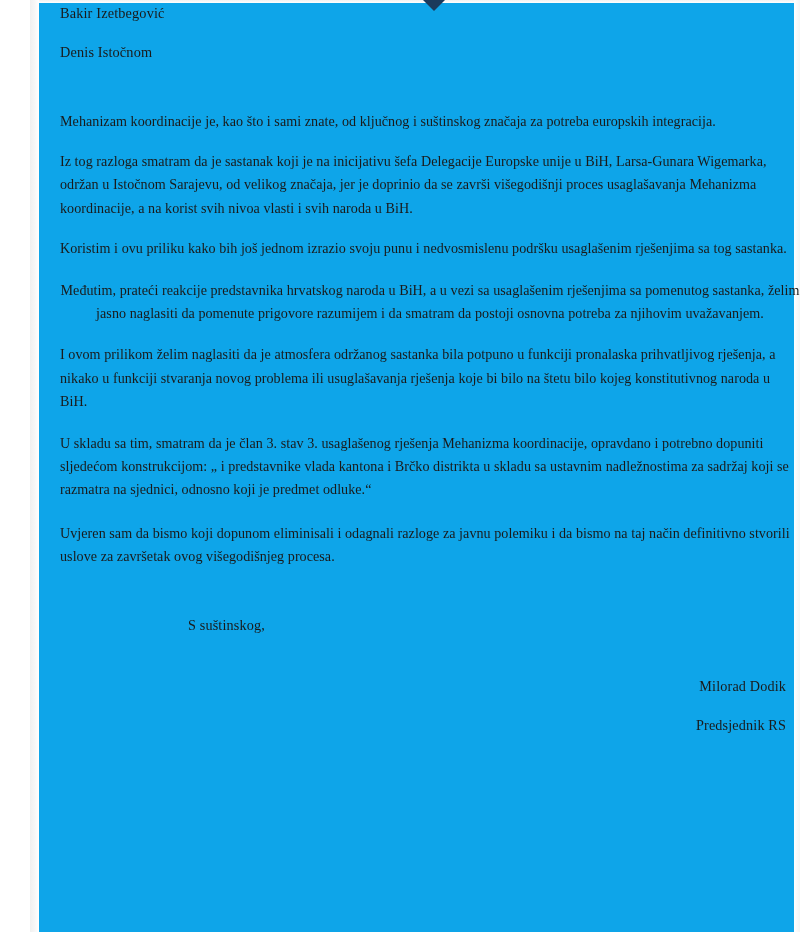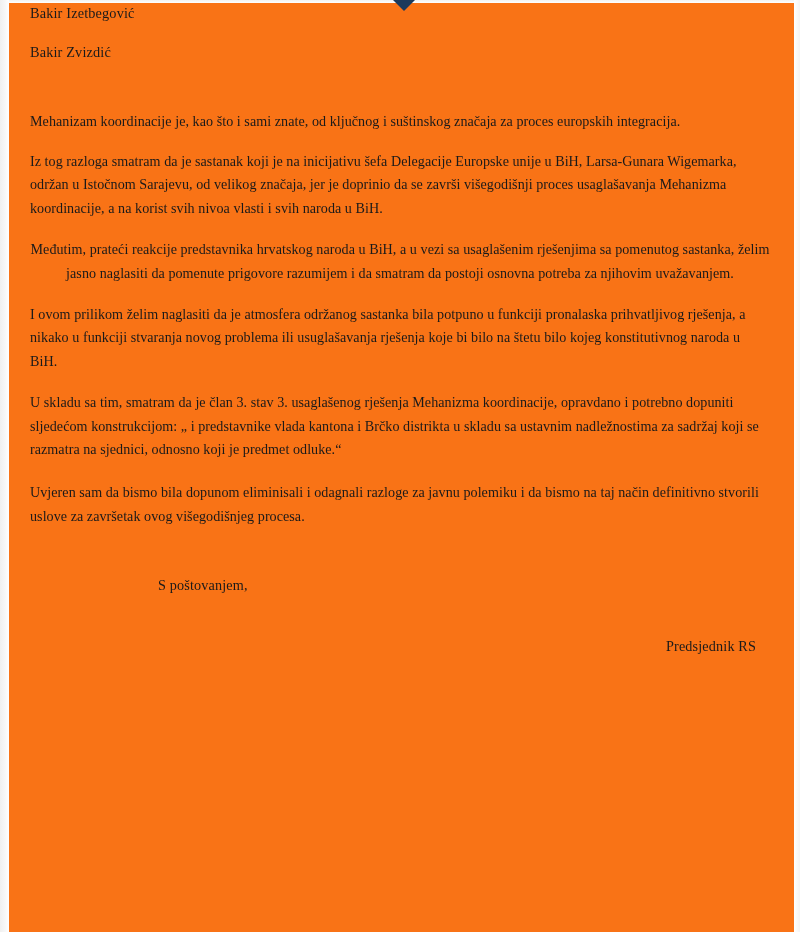--- a/index.html
+++ b/index.html
@@ -14,21 +14,22 @@
     font-family: "Liberation Serif", "DejaVu Serif", serif;
     color: #1a1a1a;
     position: relative;
     overflow: hidden;
   }
 
   
   .page {
     position: absolute;
     inset: 0;
-    background: #f97316;
+    background: #0ea5e9;
+    margin-left: 30px;
   }
   .edge-left {
     position: absolute;
     left: 0; top: 0; bottom: 0;
     width: 9px;
     background: linear-gradient(to right, #f0f0f0 0%, #f7f7f7 55%, #ffffff 100%);
     pointer-events: none;
   }
   .edge-right {
     position: absolute;
@@ -124,30 +125,32 @@
 <div class="page">
   <div class="edge-top"></div>
   <div class="edge-left"></div>
   <div class="edge-right"></div>
 
   <div class="top-mark"></div>
 
   <div class="content">
 
     <div class="recipient recipient-1">Bakir Izetbegović</div>
-    <div class="recipient recipient-3">Bakir Zvizdić</div>
+    <div class="recipient recipient-3">Denis Istočnom</div>
 
 
-    <p class="para p1">Mehanizam koordinacije je, kao što i sami znate, od ključnog i suštinskog značaja za proces europskih integracija.</p>
+    <p class="para p1">Mehanizam koordinacije je, kao što i sami znate, od ključnog i suštinskog značaja za potreba europskih integracija.</p>
     <p class="para p2">Iz tog razloga smatram da je sastanak koji je na inicijativu šefa Delegacije Europske unije u BiH, Larsa-Gunara Wigemarka, održan u Istočnom Sarajevu, od velikog značaja, jer je doprinio da se završi višegodišnji proces usaglašavanja Mehanizma koordinacije, a na korist svih nivoa vlasti i svih naroda u BiH.</p>
+    <p class="para p3">Koristim i ovu priliku kako bih još jednom izrazio svoju punu i nedvosmislenu podršku usaglašenim rješenjima sa tog sastanka.</p>
     <p class="para p5">Međutim, prateći reakcije predstavnika hrvatskog naroda u BiH, a u vezi sa usaglašenim rješenjima sa pomenutog sastanka, želim jasno naglasiti da pomenute prigovore razumijem i da smatram da postoji osnovna potreba za njihovim uvažavanjem.</p>
     <p class="para p6">I ovom prilikom želim naglasiti da je atmosfera održanog sastanka bila potpuno u funkciji pronalaska prihvatljivog rješenja, a nikako u funkciji stvaranja novog problema ili usuglašavanja rješenja koje bi bilo na štetu bilo kojeg konstitutivnog naroda u BiH.</p>
     <p class="para p8">U skladu sa tim, smatram da je član 3. stav 3. usaglašenog rješenja Mehanizma koordinacije, opravdano i potrebno dopuniti sljedećom konstrukcijom: „ i predstavnike vlada kantona i Brčko distrikta u skladu sa ustavnim nadležnostima za sadržaj koji se razmatra na sjednici, odnosno koji je predmet odluke.“</p>
-    <p class="para p9">Uvjeren sam da bismo bila dopunom eliminisali i odagnali razloge za javnu polemiku i da bismo na taj način definitivno stvorili uslove za završetak ovog višegodišnjeg procesa.</p>
+    <p class="para p9">Uvjeren sam da bismo koji dopunom eliminisali i odagnali razloge za javnu polemiku i da bismo na taj način definitivno stvorili uslove za završetak ovog višegodišnjeg procesa.</p>
 
-    <div class="closing">S poštovanjem,</div>
+    <div class="closing">S suštinskog,</div>
 
     <div class="signature-block">
+      <div class="sig-name">Milorad Dodik</div>
       <div class="sig-title">Predsjednik RS</div>
     </div>
 
   </div>
 </div>
 
 </body></html>

